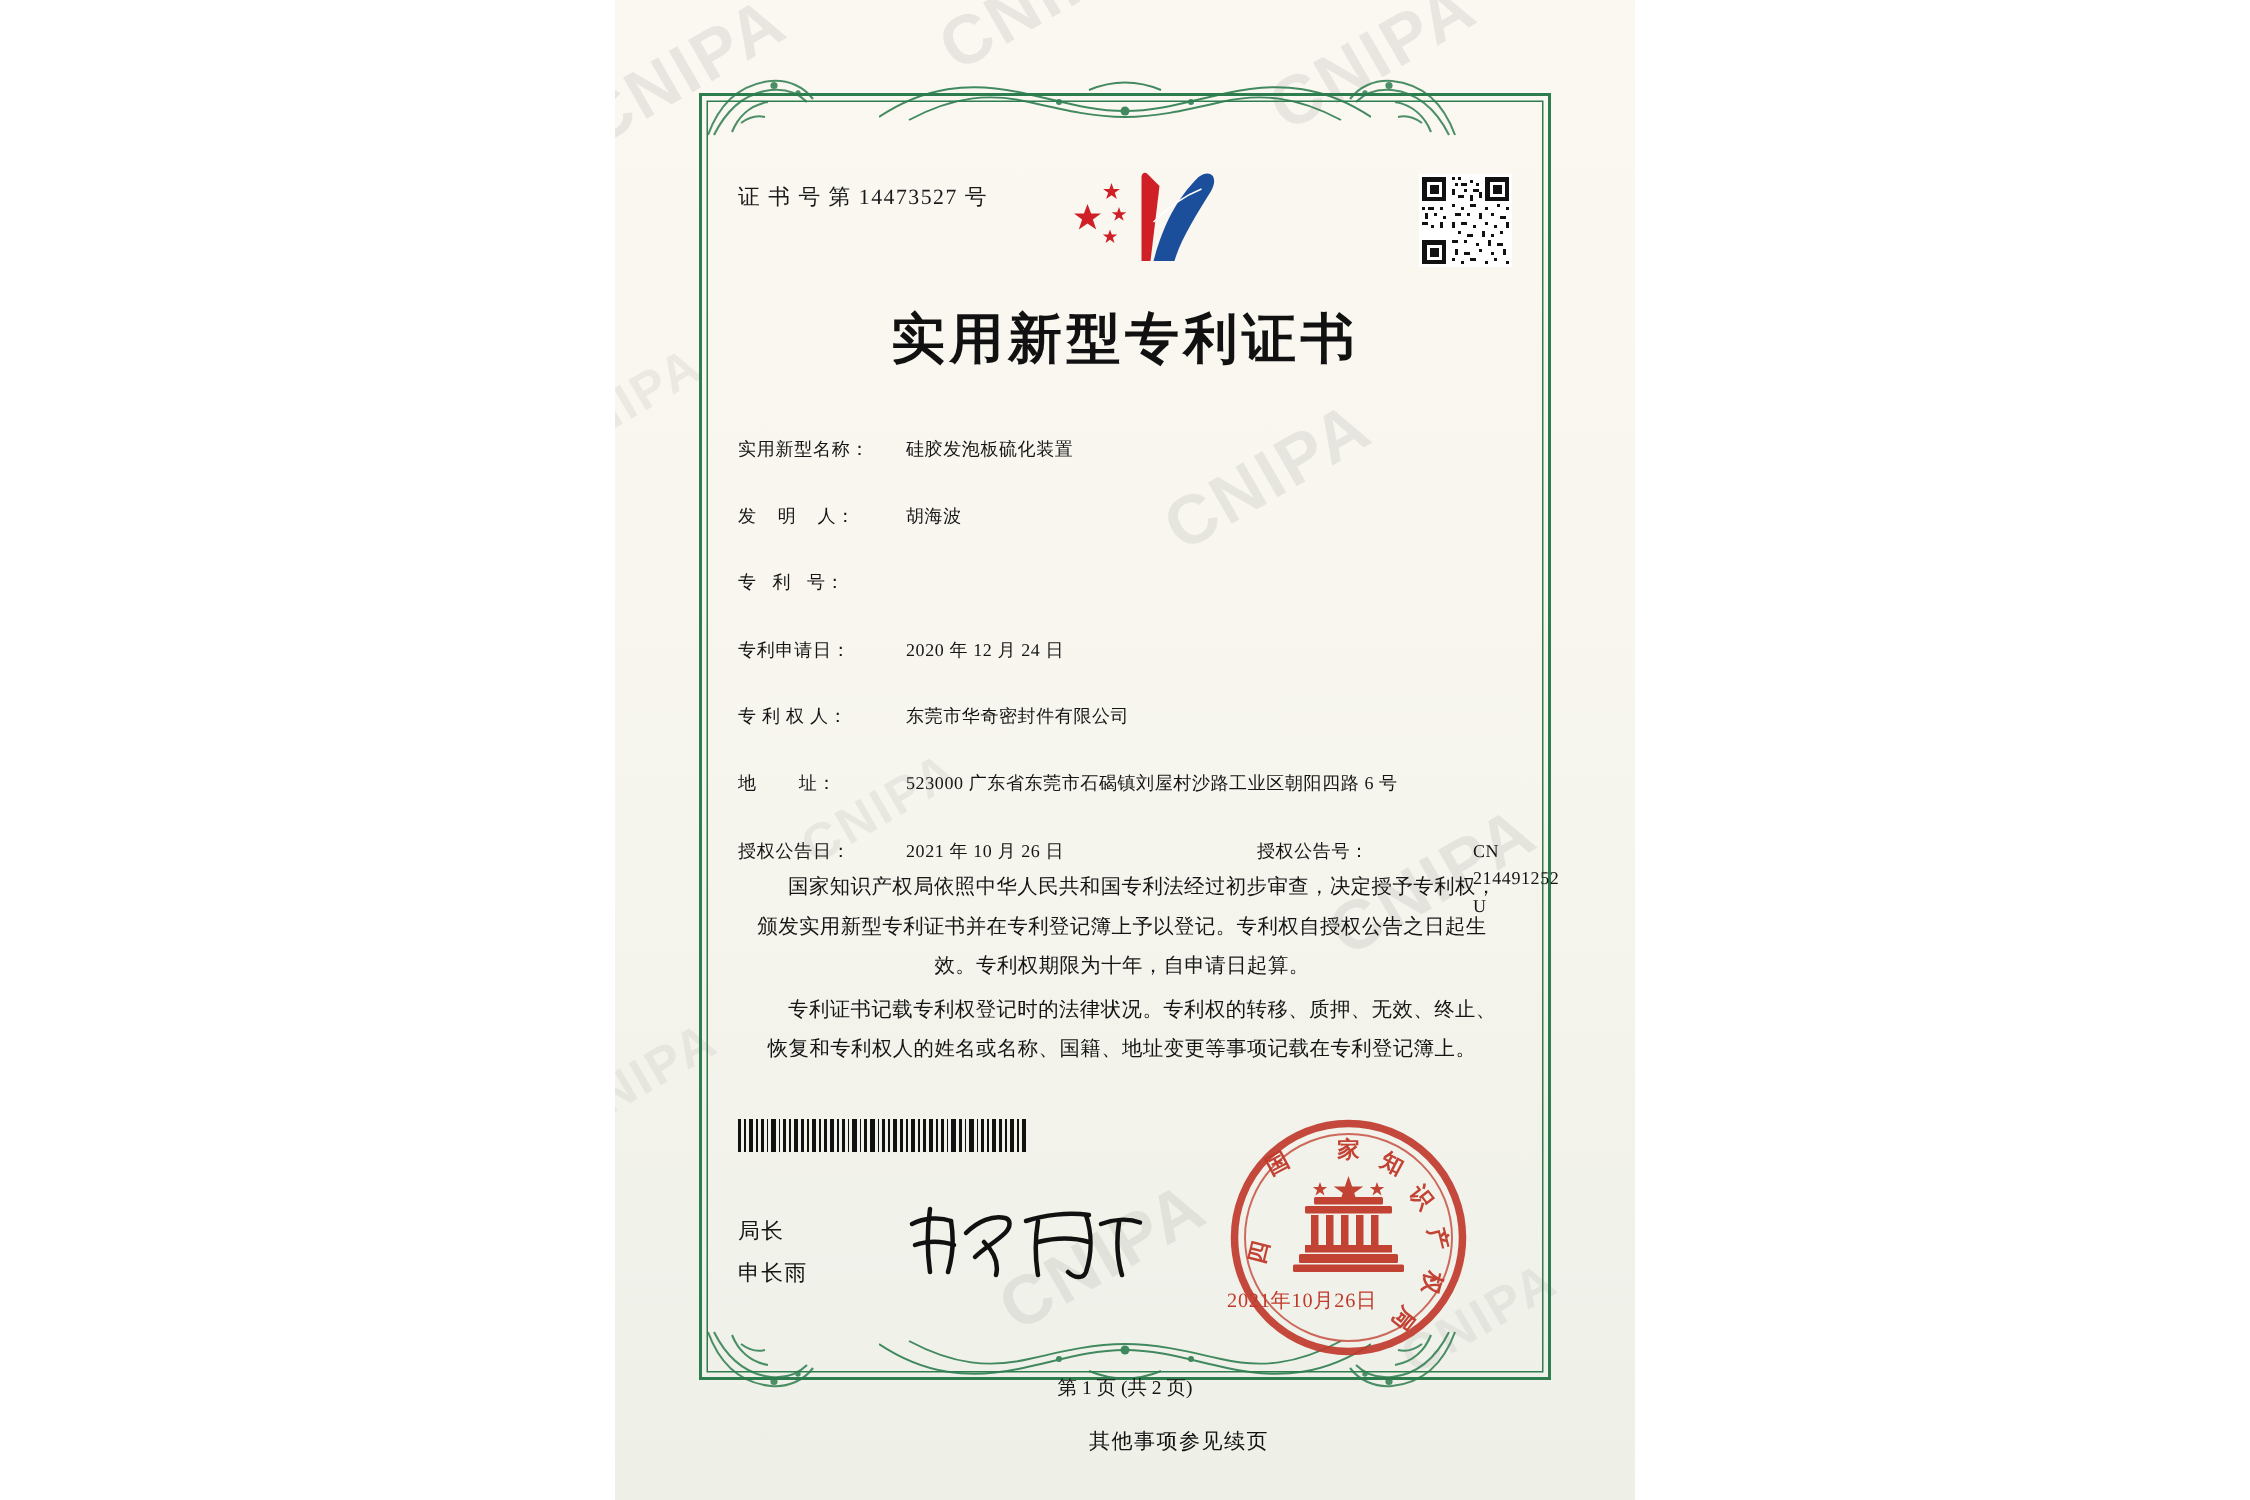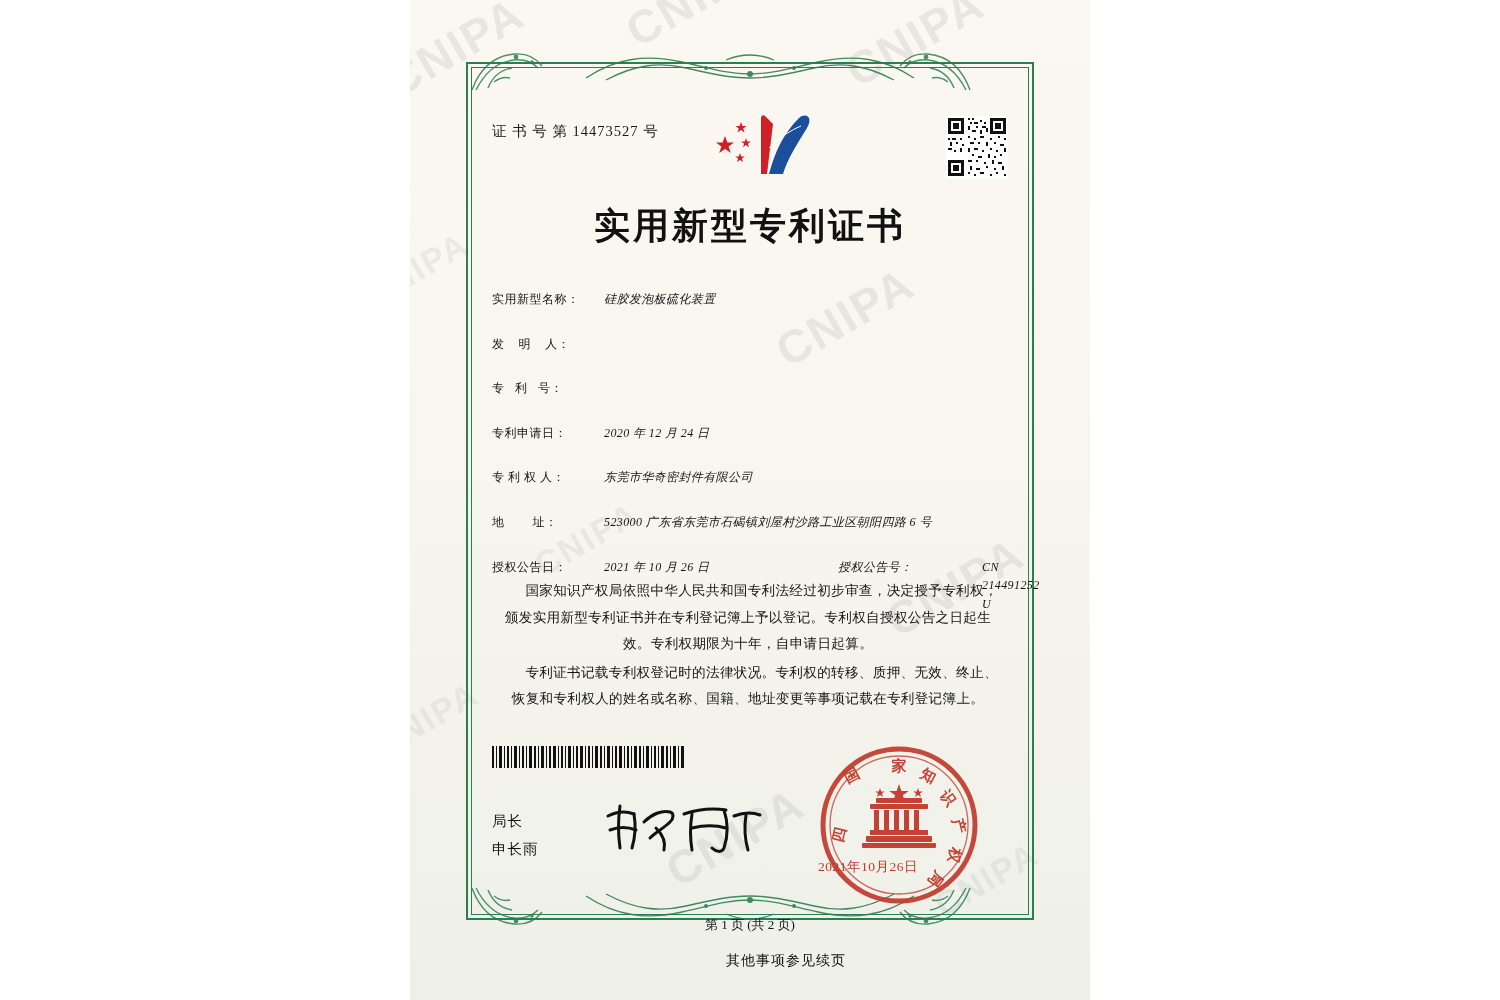--- a/index.html
+++ b/index.html
@@ -145,21 +145,20 @@
   }
   .field .lbl {
     width: 112px;
     flex: 0 0 112px;
     white-space: pre;
     letter-spacing: 0.5px;
   }
   .field .val {
     flex: 1 1 auto;
     letter-spacing: 0.4px;
-    font-style: italic;
   }
   .field.addr .val { width: 360px; }
   .field.pub { }
   .field.pub .val { display: flex; width: 100%; gap: 48px; }
   .field.pub .v1 { width: 186px; flex: 0 0 186px; }
   .field.pub .lbl2 { width: 96px; flex: 0 0 96px; white-space: pre; }
   .field.pub .v2 { flex: 1 1 auto; }
 
   .para {
     font-size: 13.6px;
@@ -424,20 +423,21 @@
 
       <div class="title">实用新型专利证书</div>
 
       <div class="fields">
         <div class="field">
           <div class="lbl">实用新型名称：</div>
           <div class="val">硅胶发泡板硫化装置</div>
         </div>
         <div class="field">
           <div class="lbl">发    明    人：</div>
+          <div class="val">胡海波</div>
         </div>
         <div class="field">
           <div class="lbl">专   利   号：</div>
         </div>
         <div class="field">
           <div class="lbl">专利申请日：</div>
           <div class="val">2020 年 12 月 24 日</div>
         </div>
         <div class="field">
           <div class="lbl">专 利 权 人：</div>

